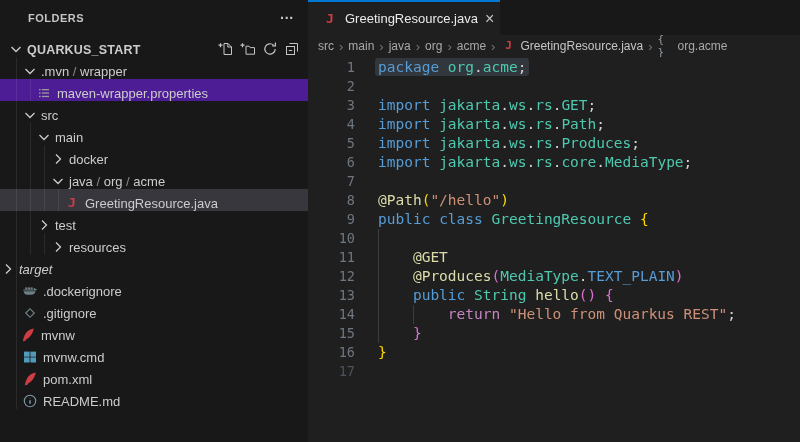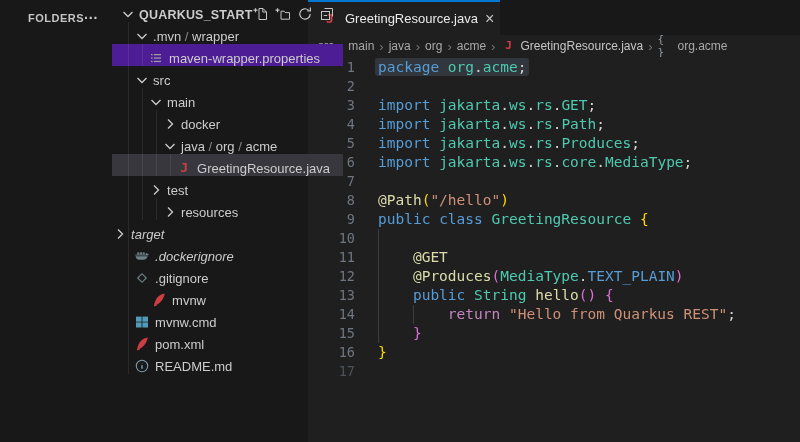--- a/index.html
+++ b/index.html
@@ -2,21 +2,21 @@
 <html><head>
 <meta charset="utf-8">
 <style>
   * { margin:0; padding:0; box-sizing:border-box; }
   html,body { width:800px; height:442px; overflow:hidden; }
   body { font-family:"Liberation Sans", sans-serif; color:#cccccc; }
 
   .app { display:flex; width:800px; height:442px; }
 
   
-  .sidebar { width:308px; flex:none; display:flex; }
+  .sidebar { width:308px; flex:none; display:flex; flex-direction:column; }
   .sb-header { height:35px; flex:none; display:flex; align-items:center; padding:0 14px 0 28px; }
   .sb-title { font-size:11px; font-weight:bold; letter-spacing:.5px; color:#c5c5c5; }
   .sb-more { margin-left:auto; font-size:14px; font-weight:bold; color:#cccccc; cursor:pointer; line-height:10px; }
   .tree { flex:1; }
   .trow { height:22px; display:flex; align-items:flex-end; position:relative; font-size:13px; color:#cccccc; cursor:pointer; white-space:nowrap; }
   .tguide { position:absolute; top:0; bottom:0; width:1px; background:rgba(255,255,255,.08); }
   .tlabel { margin-left:3px; }
   .tlabel.f { margin-left:5px; }
   .root .tlabel { font-weight:bold; font-size:12.5px; letter-spacing:.2px; }
   .psep { color:#8a8a8a; }
@@ -210,21 +210,21 @@
         </div>
         <div class="trow" style=" font-style: italic;">
           <i class="tguide" style="left: 16px;"></i>
           <span class="icn">
             <svg width="16" height="16" viewBox="0 0 16 16" xmlns="http://www.w3.org/2000/svg" fill="none" stroke="#cccccc" stroke-width="1.3">
               <path d="M6 3.5L10.5 8 6 12.5"></path>
             </svg>
           </span>
           <span class="tlabel">target</span>
         </div>
-        <div class="trow" style="padding-left: 22px; font-style: italic;">
+        <div class="trow" style="padding-left: 22px;">
           <i class="tguide" style="left: 16px;"></i>
           <span class="icn">
             <svg width="16" height="16" viewBox="0 0 16 16" xmlns="http://www.w3.org/2000/svg" fill="#6d8086">
               <rect x="3.2" y="4.4" width="2.1" height="2.1"></rect>
               <rect x="5.9" y="4.4" width="2.1" height="2.1"></rect>
               <rect x="8.6" y="4.4" width="2.1" height="2.1"></rect>
               <path d="M1.3 7.5h11.6c.9 0 1.9-.3 2.4-1.2-.7.2-1.4 0-1.8-.6-.4-.7-1.2-.8-1.8-.5l.3 1.2H1.3z"></path>
               <path d="M1.6 8.3h12c-.5 2-2 3.5-4.1 3.5H5c-1.9 0-3.1-1.6-3.4-3.5z"></path>
             </svg>
           </span>
@@ -232,21 +232,21 @@
         </div>
         <div class="trow" style="padding-left: 22px;">
           <i class="tguide" style="left: 16px;"></i>
           <span class="icn">
             <svg width="16" height="16" viewBox="0 0 16 16" xmlns="http://www.w3.org/2000/svg" fill="none" stroke="#6d8086" stroke-width="1.2">
               <rect x="5" y="5" width="6" height="6" transform="rotate(45 8 8)"></rect>
             </svg>
           </span>
           <span class="tlabel f">.gitignore</span>
         </div>
-        <div class="trow" style="padding-left: 39px;">
+        <div class="trow" style="padding-left: 20px;">
           <i class="tguide" style="left: 16px;"></i>
           <span class="icn">
             <svg width="16" height="16" viewBox="0 0 16 16" xmlns="http://www.w3.org/2000/svg" fill="#cc3e44">
               <path d="M13.8 1.6c-4.2.6-7.6 3.2-9.3 6.8-.9 1.9-1.4 4-1.6 5.9.7-.1 1.3-.3 1.9-.6.4.2 1 .2 1.5 0-.3-.2-.6-.5-.8-.8C9.2 11.3 12.7 7.3 13.8 1.6z"></path>
             </svg>
           </span>
           <span class="tlabel f">mvnw</span>
         </div>
         <div class="trow" style="padding-left: 22px;">
           <i class="tguide" style="left: 16px;"></i>

